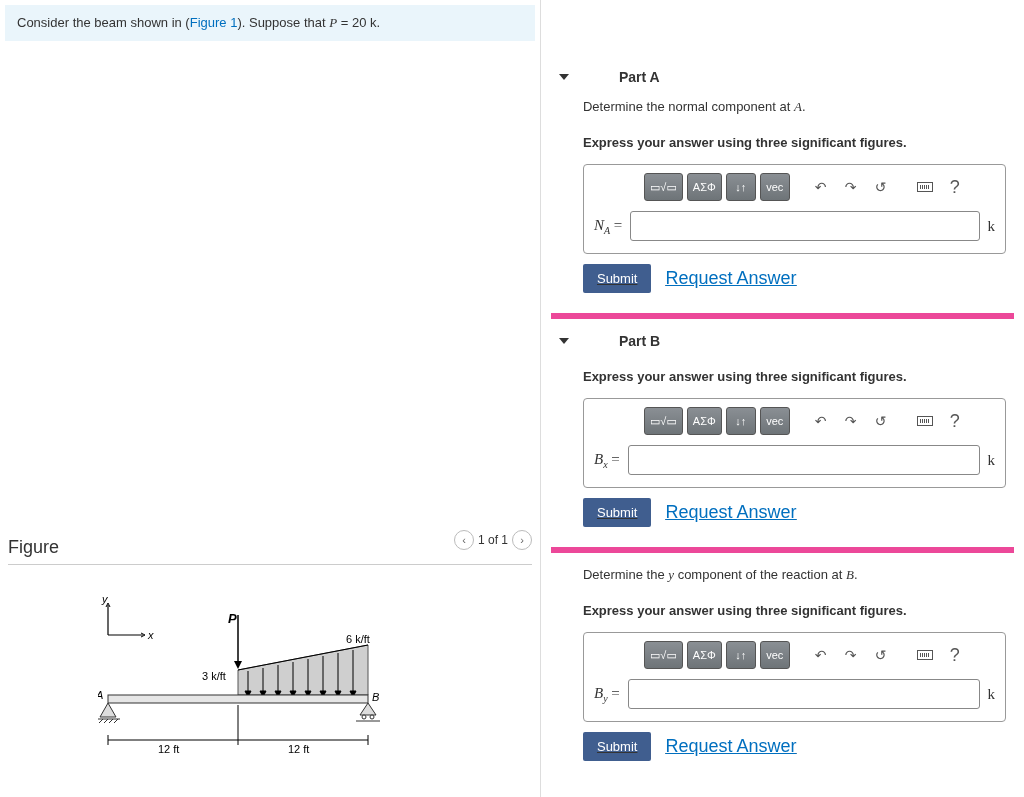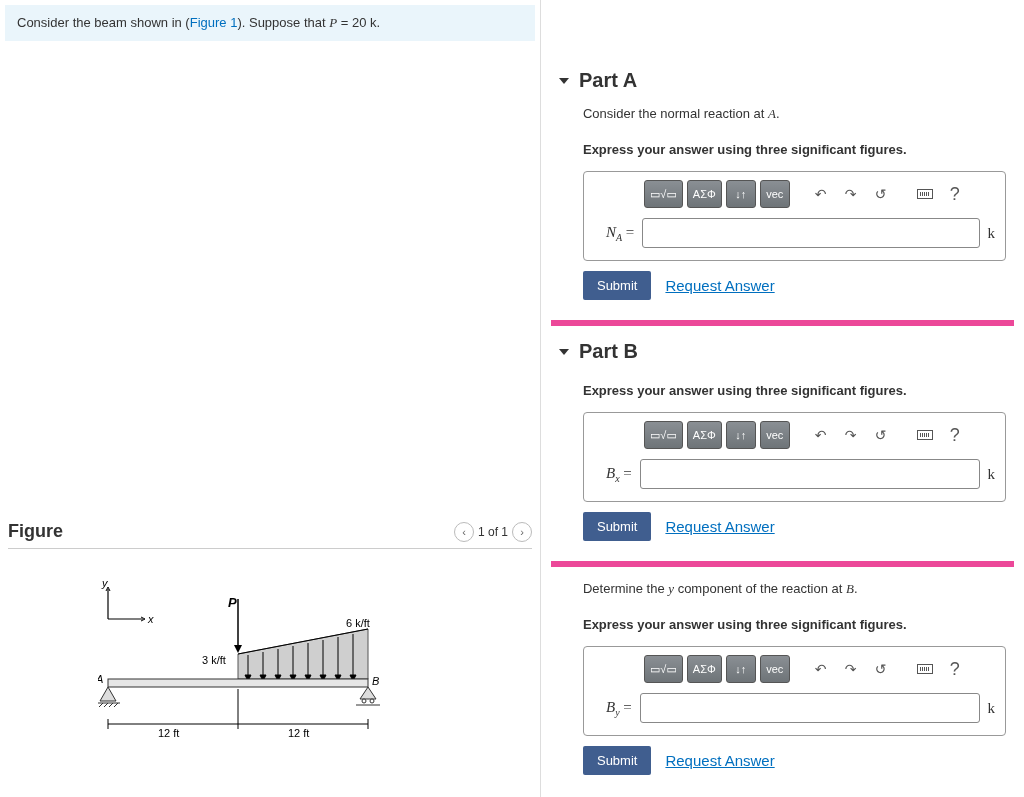--- a/index.html
+++ b/index.html
@@ -24,21 +24,21 @@
   .problem-stmt a { color: #006fbf; text-decoration: none; }
   .problem-stmt span.mi { font-style: italic; font-family: "Times New Roman", serif; }
   .figure-block { margin-top: 480px; padding: 0 8px; }
   .figure-header {
     display: flex;
     align-items: center;
     justify-content: space-between;
     border-bottom: 1px solid #ccc;
     padding-bottom: 6px;
   }
-  .figure-header h3 { font-size: 18px; font-weight: bold; }
+  .figure-header h3 { font-size: 18px; font-weight: normal; margin-top: 16px; }
   .pager { display: flex; align-items: center; gap: 4px; font-size: 12px; }
   .pager-btn {
     width: 20px; height: 20px;
     border: 1px solid #bbb;
     border-radius: 50%;
     background: #fff;
     display: inline-flex; align-items: center; justify-content: center;
     cursor: pointer;
     font-size: 11px;
     color: #666;
@@ -53,21 +53,21 @@
     display: flex; align-items: center; gap: 10px;
     margin-bottom: 14px; padding-left: 8px;
   }
   .caret-down {
     width: 0; height: 0;
     border-left: 5px solid transparent;
     border-right: 5px solid transparent;
     border-top: 6px solid #333;
     cursor: pointer;
   }
-  .part-title { font-weight: bold; font-size: 20px; }
+  .part-title { font-weight: bold; font-size: 14px; margin-left: 40px; }
   .part-body { padding-left: 32px; padding-right: 8px; }
   .part-body p { margin-bottom: 6px; }
   .part-body p.instr { font-weight: bold; margin-top: 20px; margin-bottom: 14px; }
   .mi { font-style: italic; font-family: "Times New Roman", serif; }
   .answer-box {
     border: 1px solid #999;
     border-radius: 4px;
     padding: 8px 10px 12px 10px;
     background: #fff;
     margin-bottom: 10px;
@@ -90,41 +90,41 @@
     min-width: 30px;
   }
   .tool-plain {
     width: 26px; height: 26px;
     display: inline-flex; align-items: center; justify-content: center;
     cursor: pointer; color: #555; font-size: 14px;
     background: none; border: none;
   }
   .tool-gap { width: 10px; }
   .answer-row { display:flex; align-items:center; gap:8px; }
-  .answer-label { font-family: "Times New Roman", serif; font-size: 15px; white-space: nowrap; margin-left: 12px; }
+  .answer-label { font-family: "Times New Roman", serif; font-size: 15px; white-space: nowrap; }
   .answer-label .sub { font-size: 10px; font-style: italic; }
   .answer-input {
     flex: 1;
     height: 30px;
     border: 1px solid #888;
     border-radius: 3px;
     padding: 3px 6px;
     font-size: 14px;
   }
   .answer-unit { font-family:"Times New Roman",serif; font-size:15px; }
-  .submit-row { display:flex; align-items:center; gap:14px; margin-top:8px; }
+  .submit-row { display:flex; align-items:center; gap:14px; margin-top:8px;text-decoration:underline; }
   .submit-btn {
     background: #405e8f;
     color:#fff; border:none;
     padding: 7px 14px;
     font-size: 13px;
     cursor:pointer;
     border-radius: 2px;
   }
-  .request-link { color:#006fbf; text-decoration:underline; font-size:15px; cursor:pointer; }
+  .request-link { color:#006fbf; text-decoration:underline; font-size:18px; cursor:pointer; }
   .kbd-icon {
     display:inline-block; width:16px; height:10px; border:1px solid #555;
     position:relative;
   }
   .kbd-icon::after {
     content:""; position:absolute; left:2px; right:2px; top:2px; bottom:2px;
     background: repeating-linear-gradient(90deg,#555 0 1px, transparent 1px 2px);
   }
 </style>
 </head>
@@ -219,21 +219,21 @@
 
 <div class="right-col">
 
   <div class="part" style="border-top:none;margin-top:55px;">
     <div class="part-header">
       <div class="caret-down"></div>
       <span class="part-title">Part A</span>
     </div>
     <div class="part-body">
       <p>
-        <span>Consider the normal reaction at </span><span class="mi">A</span><span>.</span>
+        <span>Determine the normal component at </span><span class="mi">A</span><span>.</span>
       </p>
       <p class="instr">Express your answer using three significant figures.</p>
       <div class="answer-box">
         <div class="toolbar">
           <button class="tool-btn">▭√▭</button>
           <button class="tool-btn">ΑΣΦ</button>
           <button class="tool-btn">↓↑</button>
           <button class="tool-btn">vec</button>
           <span class="tool-gap"></span>
           <button class="tool-plain">↶</button>

